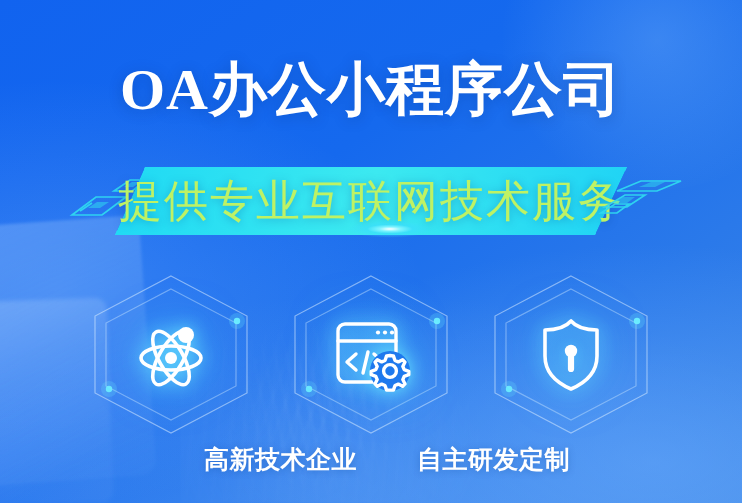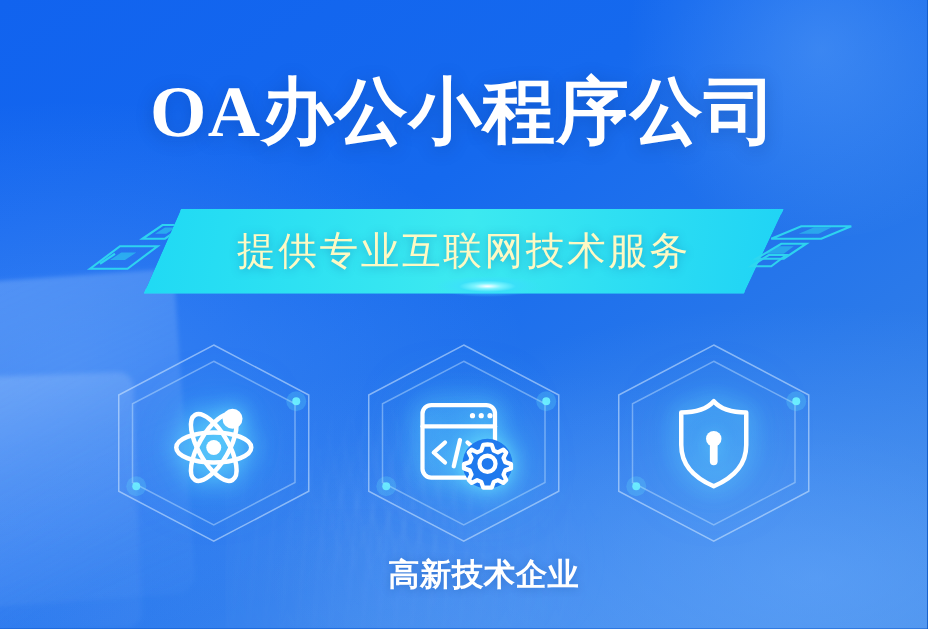--- a/index.html
+++ b/index.html
@@ -133,22 +133,22 @@
   }
   .banner-text {
     position: absolute;
     left: 115px;
     top: 0;
     width: 512px;
     height: 68px;
     display: flex;
     align-items: center;
     justify-content: center;
-    color: #fef9c3;
-    font-size: 31px;
+    color: #bef264;
+    font-size: 44px;
     letter-spacing: 2px;
     white-space: nowrap;
     text-shadow: 0 1px 8px rgba(10,60,140,0.35);
   }
   .banner-flare {
     position: absolute;
     left: 330px;
     top: 50px;
     width: 120px;
     height: 24px;
@@ -333,15 +333,16 @@
           <path d="M36 6 C30 13 19 15 10 15 v26 c0 17 12 27 26 33 14 -6 26 -16 26 -33 V15 c-9 0 -20 -2 -26 -9 z" fill="none" stroke="#ffffff" stroke-width="3.6" stroke-linejoin="round"></path>
           <circle cx="36" cy="36" r="6.2" fill="#ffffff"></circle>
           <path d="M36 39 L36 54" stroke="#ffffff" stroke-width="6.2" stroke-linecap="round"></path>
         </svg>
       </div>
     </div>
   </div>
 
   <div class="labels">
     <div class="label">高新技术企业</div>
+    <div class="label">自主研发定制</div>
   </div>
 
 </div>
 
 </body></html>

